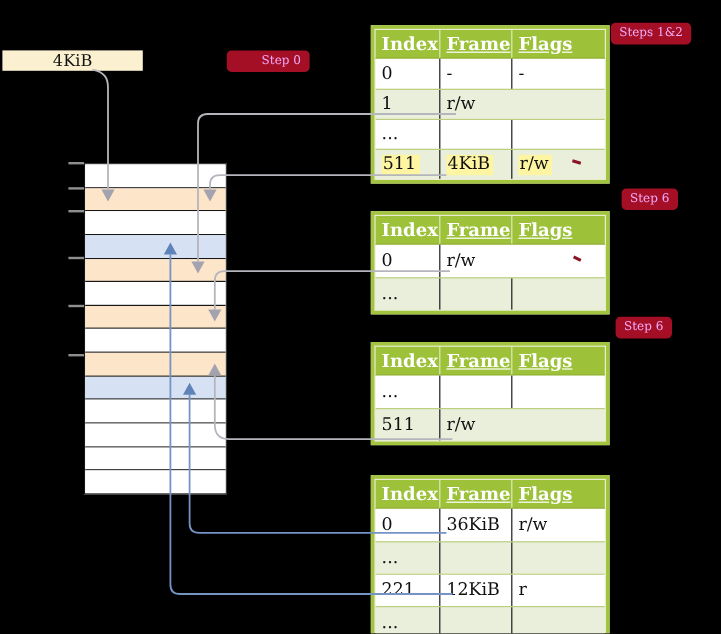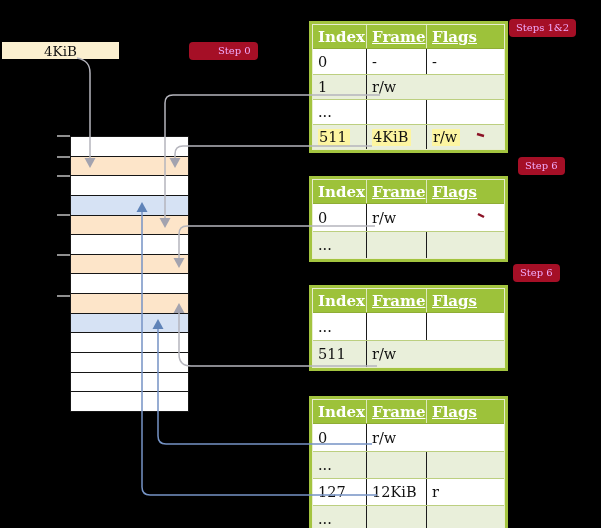--- a/index.html
+++ b/index.html
@@ -163,29 +163,30 @@
   </div>
 
   <div class="ptable t4">
     <div class="hdr">
       <div class="hc">Index</div>
       <div class="hc">Frame</div>
       <div class="hc">Flags</div>
     </div>
     <div class="trow">
       <div class="tc">0</div>
-      <div class="tc">r/w</div>
-    </div>
-    <div class="trow alt">
-      <div class="tc">...</div>
-      <div class="tc"></div>
-      <div class="tc"></div>
-    </div>
-    <div class="trow">
-      <div class="tc">127</div>
+      <div class="tc">36KiB</div>
+      <div class="tc">r/w</div>
+    </div>
+    <div class="trow alt">
+      <div class="tc">...</div>
+      <div class="tc"></div>
+      <div class="tc"></div>
+    </div>
+    <div class="trow">
+      <div class="tc">221</div>
       <div class="tc">12KiB</div>
       <div class="tc">r</div>
     </div>
     <div class="trow alt">
       <div class="tc">...</div>
       <div class="tc"></div>
       <div class="tc"></div>
     </div>
   </div>
 

